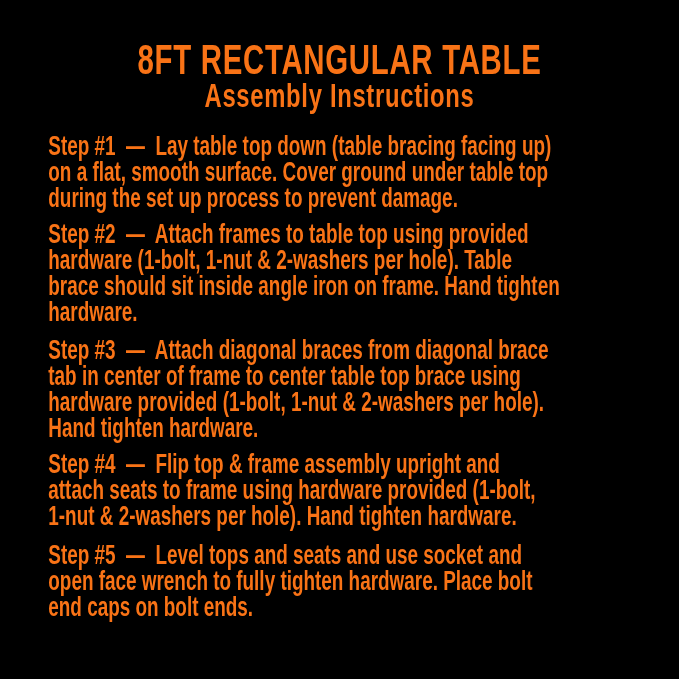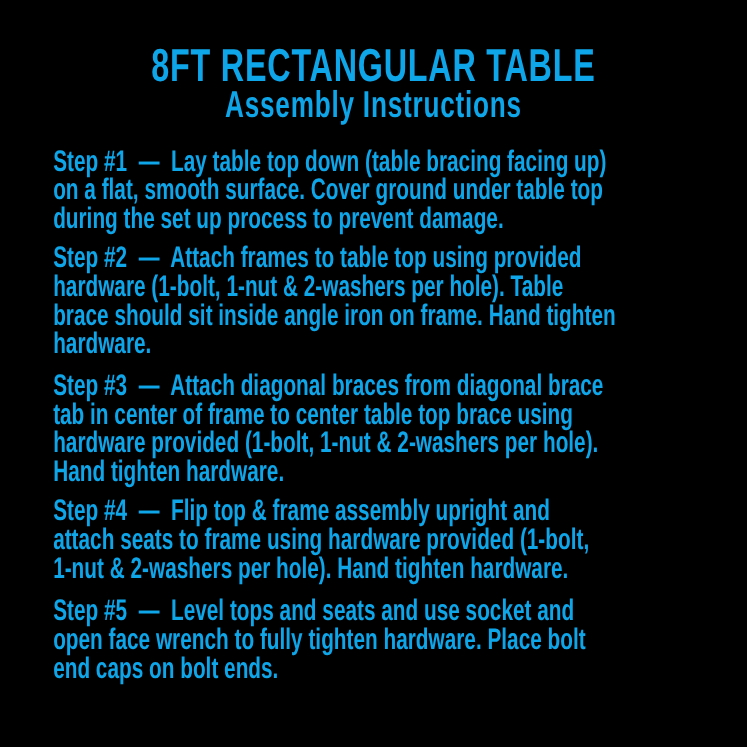--- a/index.html
+++ b/index.html
@@ -10,21 +10,21 @@
   body {
     width: 679px;
     height: 679px;
     overflow: hidden;
   }
   .canvas {
     position: relative;
     width: 679px;
     height: 679px;
     background: #000000;
-    color: #0ea5e9;
+    color: #f97316;
     font-family: "Liberation Sans", sans-serif;
     font-weight: 700;
     overflow: hidden;
   }
   
   .scale {
     position: absolute;
     top: 0;
     left: 0;
     width: 970px;

